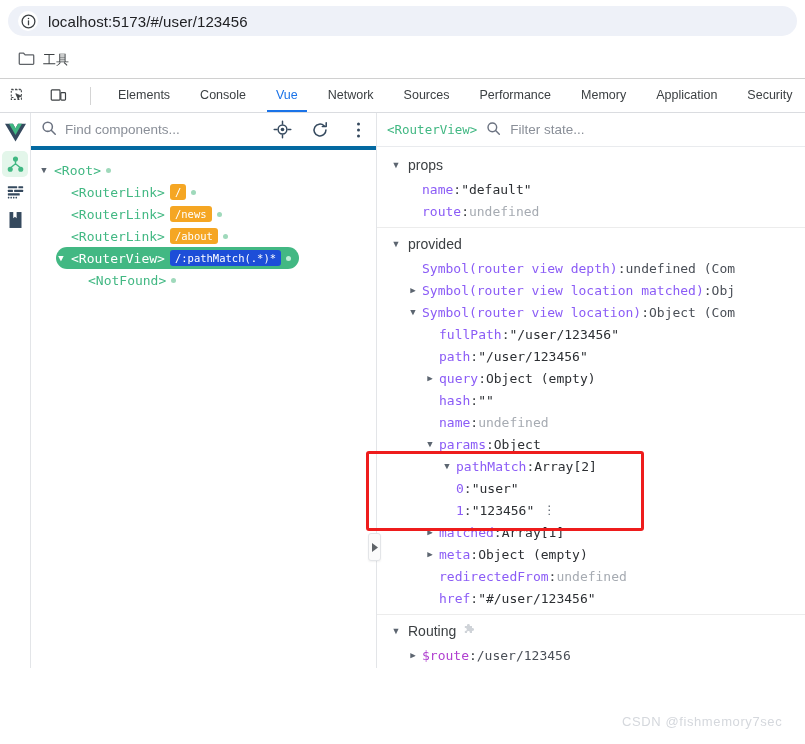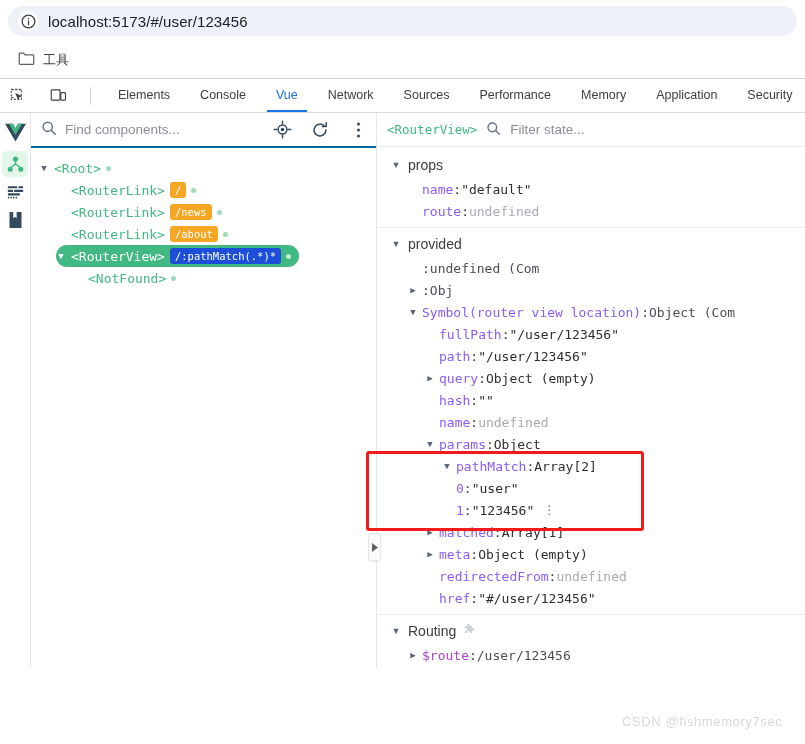--- a/index.html
+++ b/index.html
@@ -54,21 +54,21 @@
   .rail-btn{width:26px;height:26px;display:flex;align-items:center;justify-content:center;border-radius:5px;cursor:pointer;}
   .rail-btn.active{background:#e3f6ea;}
   .rail-logo{width:30px;height:30px;display:flex;align-items:center;justify-content:center;margin-bottom:2px;}
 
   .tree-pane{
     width:345px;flex:0 0 345px;display:flex;flex-direction:column;min-width:0;
     border-right:1px solid #e3e5e8;position:relative;background:#fff;
   }
   .pane-toolbar{
     height:33px;flex:0 0 33px;display:flex;align-items:center;gap:14px;
-    padding:0 6px 0 10px;border-bottom:2px solid #0369a1;background:#fff;
+    padding:0 6px 0 10px;border-bottom:4px solid #0369a1;background:#fff;
   }
   .search-wrap{flex:1;display:flex;align-items:center;gap:8px;min-width:0;}
   .search-input{
     border:0;outline:0;background:transparent;font-size:13.5px;color:#202124;
     font-family:"Liberation Sans",sans-serif;flex:1;min-width:0;padding:0;
   }
   .search-input::placeholder{color:#8a8f98;}
   .tb-icon{width:24px;height:24px;display:flex;align-items:center;justify-content:center;border-radius:4px;cursor:pointer;flex:0 0 24px;}
 
   .tree{flex:1;overflow:hidden;padding-top:9px;font-family:"DejaVu Sans Mono",monospace;font-size:13px;}
@@ -338,25 +338,27 @@
               <span class="colon">: </span>
               <span class="v-undef">undefined</span>
             </div>
             <div class="sec-div"></div>
             <div class="sec-head">
               <span class="arrow">▼</span>
               <span class="sec-title">provided</span>
             </div>
             <div class="kv ind1" id="row-s1-r0">
               <span class="arrow empty"></span>
+              <span class="k sym">Symbol(router view depth)</span>
               <span class="colon">: </span>
               <span class="v-plain">undefined (Com</span>
             </div>
             <div class="kv ind1" id="row-s1-r1">
               <span class="arrow">▶</span>
+              <span class="k sym">Symbol(router view location matched)</span>
               <span class="colon">: </span>
               <span class="v-plain">Obj</span>
             </div>
             <div class="kv ind1" id="row-s1-r2">
               <span class="arrow">▼</span>
               <span class="k sym">Symbol(router view location)</span>
               <span class="colon">: </span>
               <span class="v-plain">Object (Com</span>
             </div>
             <div class="kv ind2" id="row-s1-r3">

